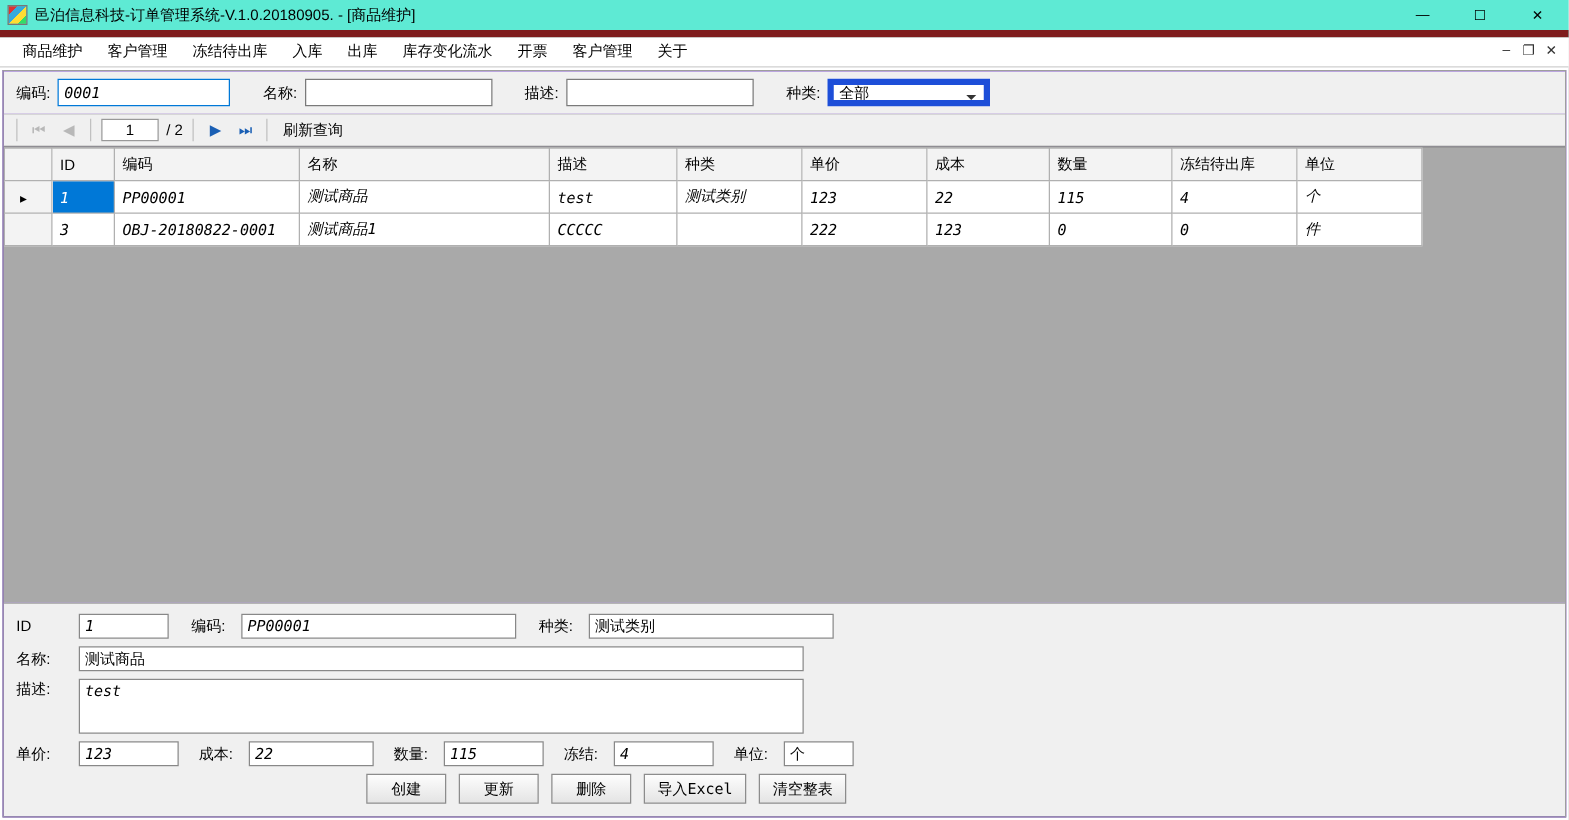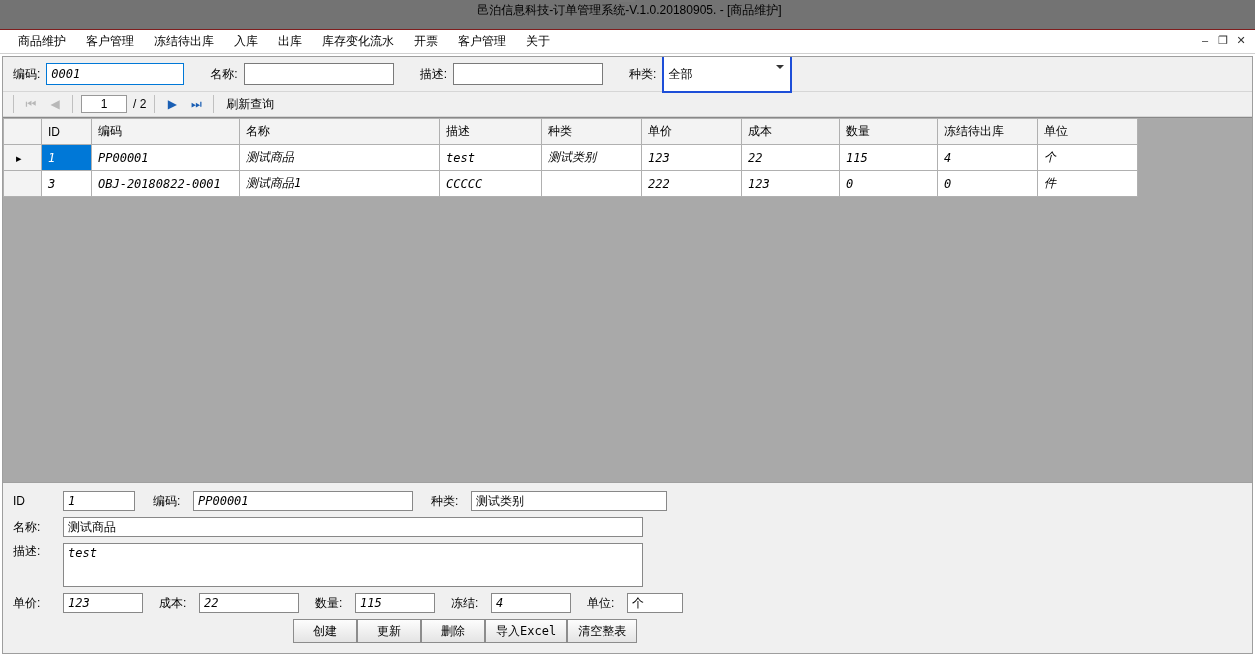--- a/index.html
+++ b/index.html
@@ -12,23 +12,22 @@
     overflow: hidden;
     display: flex;
     flex-direction: column;
   }
   
   .titlebar {
     height: 30px;
     display: flex;
     align-items: center;
     padding: 0 2px 0 6px;
-    background: #737373;
-    border-bottom: 1px solid #7f1d1d;
-    flex-direction: column;
+    background: #5eead4;
+    border-bottom: 6px solid #7f1d1d;
   }
   .titlebar .app-icon {
     width: 16px; height:16px; margin-right:6px;
     background: linear-gradient(135deg,#d33 0 25%,#3ad 25% 50%,#fd3 50% 75%,#3d6 75%);
     border:1px solid #777;
   }
   .titlebar .title { flex:1; font-size:12px; color:#000; }
   .win-btns { display:flex; }
   .win-btn {
     width:46px; height:30px;
@@ -85,22 +84,22 @@
   .tb {
     height:22px;
     border:1px solid #7a7a7a;
     background:#fff;
     padding: 0 4px;
     font-size:12px;
   }
   .tb.hl { border:1px solid #0078d7; }
   .combo {
     position:relative;
-    width: 130px; height:38px;
-    border:2px solid #1d4ed8;
+    width: 130px; height:22px;
+    border:5px solid #1d4ed8;
     background:#fff;
     display:flex; align-items:center; padding:0 4px;
     font-size:12px;
   }
   .combo::after {
     content:"";
     position:absolute; right:6px; top:8px;
     border:4px solid transparent; border-top-color:#333;
   }
 
@@ -176,21 +175,21 @@
   }
   .dta {
     border:1px solid #888; background:#fff;
     padding:2px 4px; font-size:12px;
     height:44px; width:580px;
     resize:none;
     overflow-y:scroll;
     font-family: SimSun, monospace;
   }
   .btnrow {
-    display:flex; 
+    display:flex; gap:10px;
     margin-top:6px;
     margin-left:280px;
   }
   .btn {
     min-width:64px; height:24px;
     border:1px solid #8c8c8c;
     background:linear-gradient(#fdfdfd,#e4e4e4);
     font-size:12px;
     display:flex;align-items:center;justify-content:center;
     padding:0 10px;

